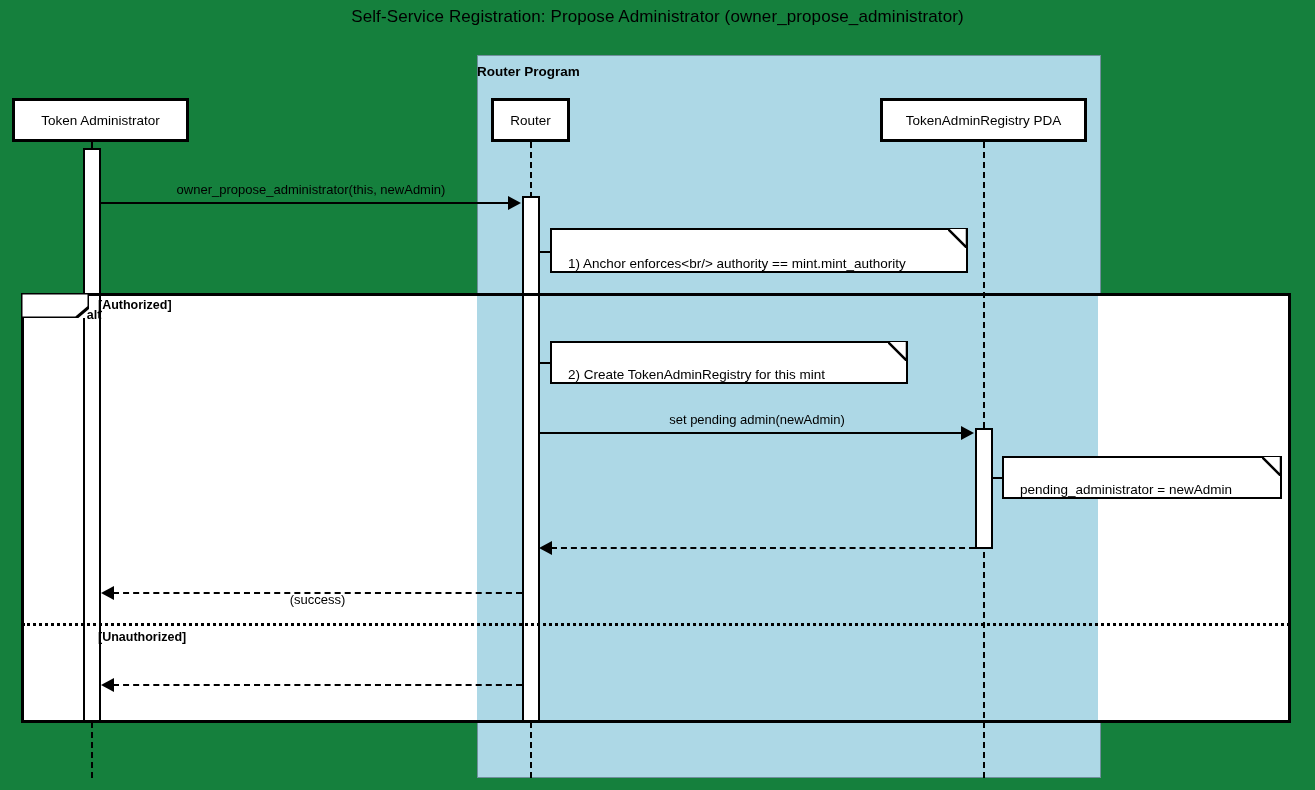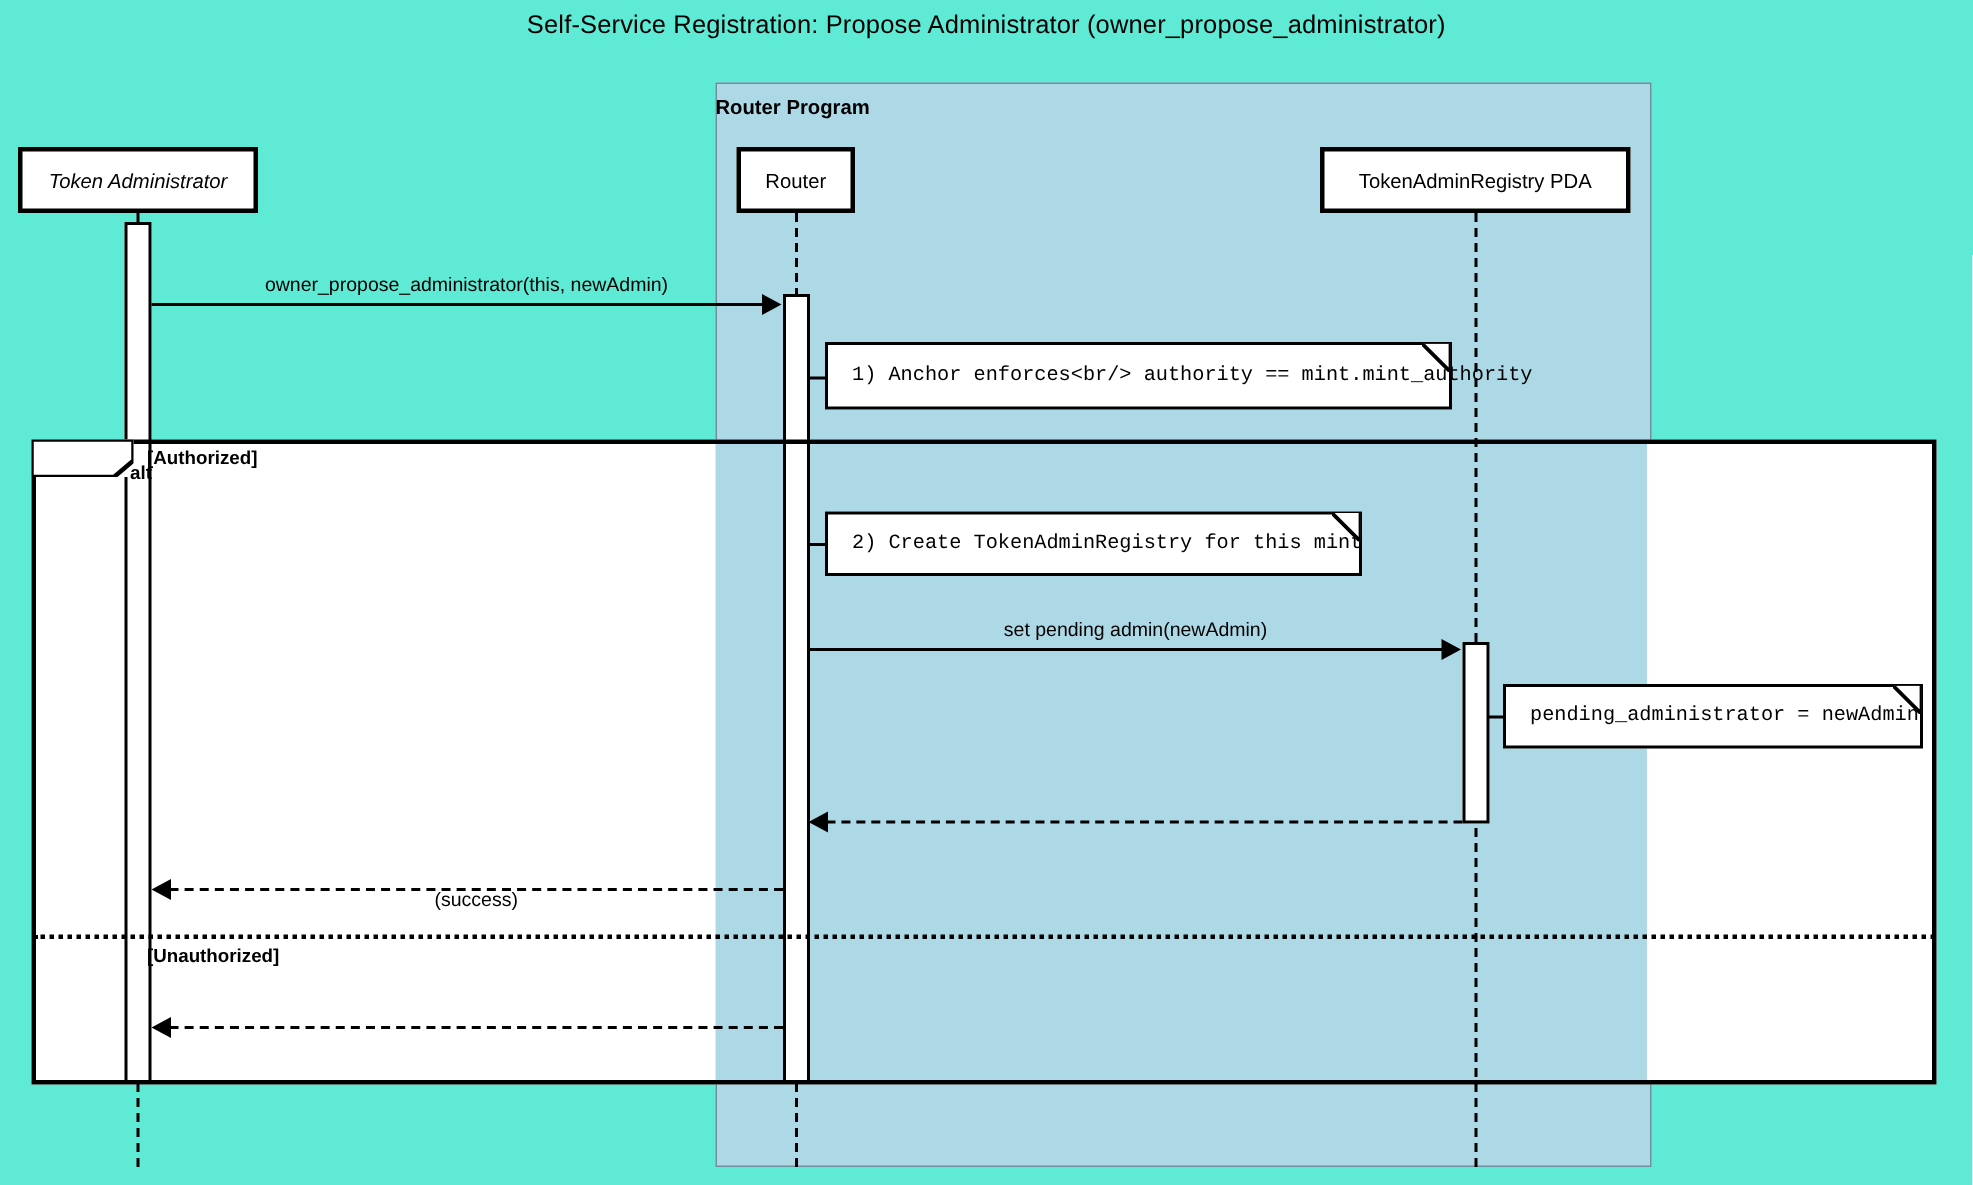--- a/index.html
+++ b/index.html
@@ -8,21 +8,21 @@
     background: #ffffff;
   }
   body {
     font-family: "Liberation Sans", sans-serif;
     -webkit-font-smoothing: antialiased;
   }
   #canvas {
     position: relative;
     width: 1315px;
     height: 790px;
-    background: #5eead4;
+    background: #15803d;
     overflow: hidden;
   }
 
   
   .diagram-title {
     position: absolute;
     left: 0;
     top: 7px;
     width: 1315px;
     text-align: center;
@@ -117,27 +117,26 @@
     text-align: center;
   }
 
   
   .note {
     position: absolute;
     background: #ffffff;
     border: 2px solid #000000;
     box-sizing: border-box;
     display: flex;
-    align-items: center;
+    align-items: flex-end;
     font-size: 13.5px;
     color: #000000;
     white-space: nowrap;
     padding-left: 16px;
     padding-right: 26px;
-    font-family: Liberation Mono, monospace;
   }
   .note-corner-cut {
     position: absolute;
     right: -1px;
     top: -1px;
     width: 19px;
     height: 19px;
     background: #ffffff;
     clip-path: polygon(0 0, 100% 0, 100% 100%);
   }
@@ -227,21 +226,21 @@
   <div class="lifeline" style="left:91px; top:142px; height:636px;"></div>
 
   <div class="lifeline" style="left:530px; top:142px; height:636px;"></div>
 
   <div class="lifeline" style="left:983px; top:142px; height:636px;"></div>
 
   <div class="activation" style="left:83px; top:148px; width:18px; height:574px;"></div>
   <div class="activation" style="left:522px; top:196px; width:18px; height:526px;"></div>
   <div class="activation" style="left:975px; top:428px; width:18px; height:121px;"></div>
 
-  <div class="participant" style="left:12px; top:98px; width:160px; height:44px;font-style:italic;">
+  <div class="participant" style="left:12px; top:98px; width:177px; height:44px;">
     <span>Token Administrator</span>
   </div>
 
   <div class="participant" style="left:491px; top:98px; width:79px; height:44px;">
     <span>Router</span>
   </div>
 
   <div class="participant" style="left:880px; top:98px; width:207px; height:44px;">
     <span>TokenAdminRegistry PDA</span>
   </div>

